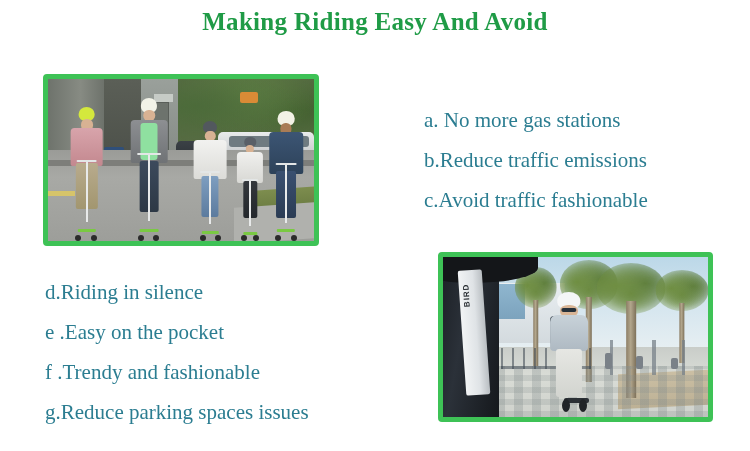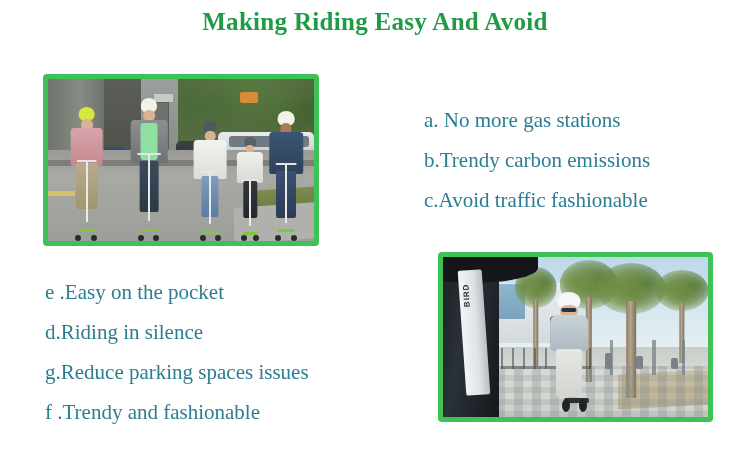--- a/index.html
+++ b/index.html
@@ -413,29 +413,29 @@
       <div class="r-bar" style="top:40%; width:52%;"></div>
       <div class="r-deck" style="bottom:7%; width:46%;"></div>
       <div class="r-wheel" style="left:22%; bottom:0;"></div>
       <div class="r-wheel" style="left:62%; bottom:0;"></div>
     </div>
   </div>
 </div>
 
 <div class="bullet-list list-right">
   <span class="bullet-item">a. No more gas stations</span>
-  <span class="bullet-item">b.Trendy carbon emissions</span>
+  <span class="bullet-item">b.Reduce traffic emissions</span>
   <span class="bullet-item">c.Avoid traffic fashionable</span>
 </div>
 
 <div class="bullet-list list-left">
+  <span class="bullet-item">d.Riding in silence</span>
   <span class="bullet-item">e .Easy on the pocket</span>
-  <span class="bullet-item">d.Riding in silence</span>
+  <span class="bullet-item">f .Trendy and fashionable</span>
   <span class="bullet-item">g.Reduce parking spaces issues</span>
-  <span class="bullet-item">f .Trendy and fashionable</span>
 </div>
 
 <div class="photo-frame photo-frame-2">
   <div class="photo-inner">
     <div class="p2-sky"></div>
     <div class="p2-ground"></div>
     <div class="p2-sand"></div>
     <div class="p2-buildings"></div>
     <div class="p2-bluebldg"></div>
 

